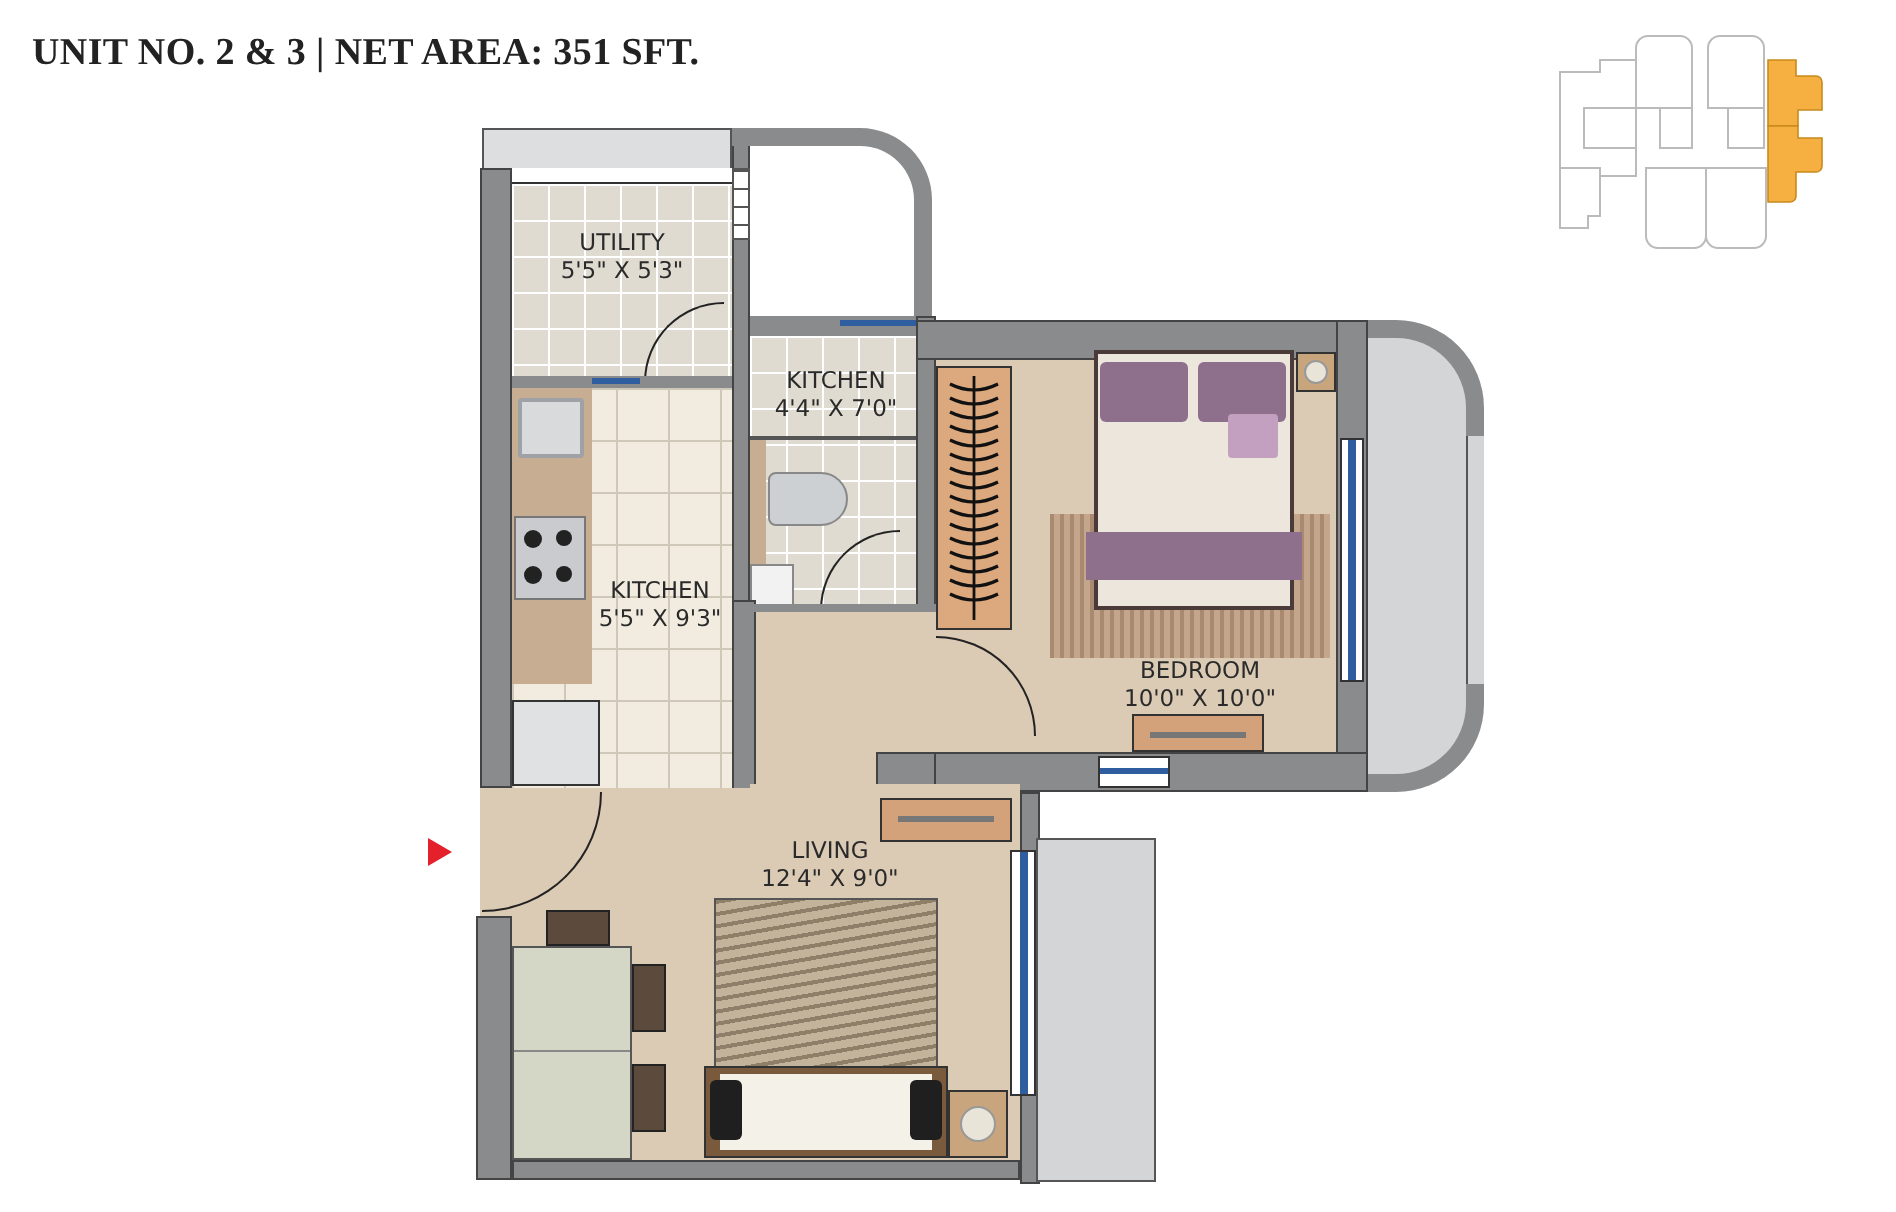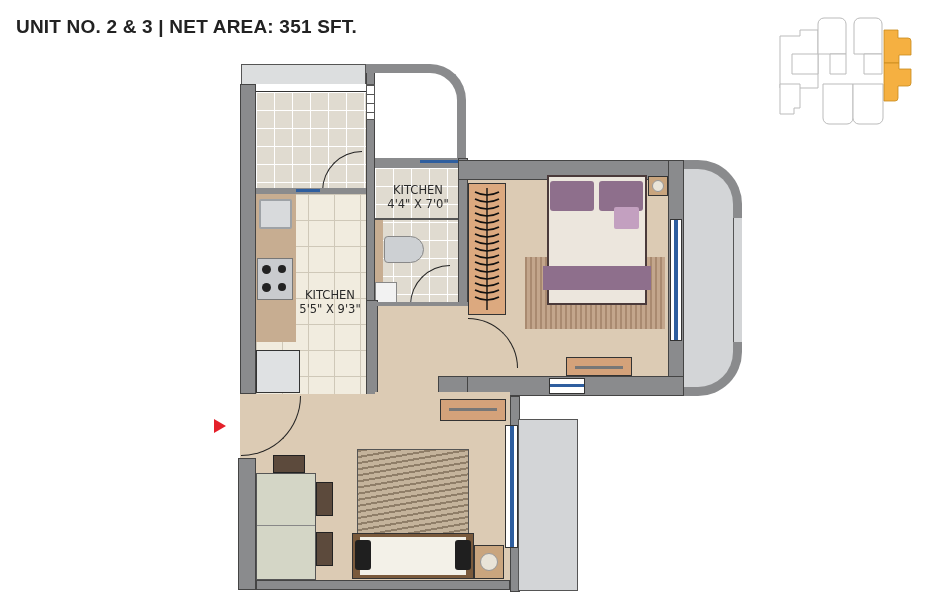--- a/index.html
+++ b/index.html
@@ -1,18 +1,18 @@
 <!DOCTYPE html>
 <html><head>
 <meta charset="utf-8">
 <style>
   html,body{margin:0;padding:0;background:#fff;}
   body{width:948px;height:606px;position:relative;overflow:hidden;font-family:"DejaVu Sans","Liberation Sans",sans-serif;}
   .abs{position:absolute;box-sizing:border-box;}
-  .title{left:16px;top:16px;font-size:19px;font-weight:600;color:#222;letter-spacing:0.2px;font-family:Liberation Sans, sans-serif;}
+  .title{left:16px;top:16px;font-size:19px;font-weight:600;color:#222;letter-spacing:0.2px;font-family:Liberation Serif, serif;}
   .wall{background:#8a8b8d;border:1px solid #444;}
   .wallnb{background:#8a8b8d;}
   .balc{background:#d3d5d7;border:1px solid #555;}
   .tile{background-color:#e0dbd0;background-image:linear-gradient(#fff 1px,transparent 1px),linear-gradient(90deg,#fff 1px,transparent 1px);background-size:18px 18px;}
   .ktile{background-color:#f1ecdf;background-image:linear-gradient(#cfc8b8 1px,transparent 1px),linear-gradient(90deg,#cfc8b8 1px,transparent 1px);background-size:26px 26px;}
   .floor{background:#dccbb4;}
   .counter{background:#c7ad91;}
   .label{font-size:11.5px;color:#2a2a2a;text-align:center;line-height:14px;white-space:nowrap;font-family:"DejaVu Sans",sans-serif;}
   .winline{background:#2e5e9f;}
   .red-arrow{width:0;height:0;border-top:7px solid transparent;border-bottom:7px solid transparent;border-left:12px solid #e4202a;}
@@ -42,20 +42,24 @@
 
 <div class="abs" style="left:0;top:0;width:948px;height:606px;">
 
   <div class="abs" style="left:241px;top:64px;width:125px;height:21px;background:#dcdedf;border:1px solid #555;"></div>
 
   <div class="abs wall" style="left:240px;top:84px;width:16px;height:310px;"></div>
 
   <div class="abs" style="left:256px;top:84px;width:110px;height:8px;background:#fff;border-bottom:1px solid #333;"></div>
 
   <div class="abs tile" style="left:256px;top:92px;width:110px;height:96px;"></div>
+  <div class="abs label" style="left:256px;top:114px;width:110px;">
+    <div>UTILITY</div>
+    <div>5'5" X 5'3"</div>
+  </div>
 
   <div class="abs" style="left:322px;top:151px;width:40px;height:40px;border-top:1.5px solid #222;border-left:1.5px solid #222;border-top-left-radius:40px;"></div>
 
   <div class="abs wallnb" style="left:256px;top:188px;width:110px;height:6px;"></div>
   <div class="abs winline" style="left:296px;top:189px;width:24px;height:3px;"></div>
 
   <div class="abs wall" style="left:366px;top:64px;width:9px;height:240px;"></div>
   <div class="abs" style="left:366px;top:84px;width:9px;height:36px;background:#fff;border:1px solid #555;background-image:linear-gradient(#555 1px,transparent 1px);background-size:9px 9px;"></div>
 
   <div class="abs" style="left:366px;top:64px;width:100px;height:104px;border:9px solid #8a8b8d;border-left:none;border-bottom:none;border-top-right-radius:36px;"></div>
@@ -128,20 +132,24 @@
   <div class="abs" style="left:614px;top:207px;width:25px;height:22px;background:#c3a0c0;border-radius:2px;"></div>
   <div class="abs" style="left:543px;top:266px;width:108px;height:24px;background:#8e6f8c;"></div>
 
   <div class="abs" style="left:648px;top:176px;width:20px;height:20px;background:#c9a57e;border:1px solid #333;">
     <div class="abs" style="left:3px;top:3px;width:12px;height:12px;border-radius:50%;background:#e9e4d8;border:1px solid #999;"></div>
   </div>
 
   <div class="abs" style="left:566px;top:357px;width:66px;height:19px;background:#d4a27a;border:1px solid #333;">
     <div class="abs" style="left:8px;top:8px;width:48px;height:3px;background:#777;"></div>
   </div>
+  <div class="abs label" style="left:545px;top:328px;width:110px;">
+    <div>BEDROOM</div>
+    <div>10'0" X 10'0"</div>
+  </div>
 
   <div class="abs wall" style="left:668px;top:160px;width:16px;height:236px;"></div>
   <div class="abs" style="left:670px;top:219px;width:12px;height:122px;background:#fff;border:1px solid #333;">
     <div class="abs winline" style="left:3px;top:0;width:4px;height:120px;"></div>
   </div>
 
   <div class="abs" style="left:684px;top:160px;width:58px;height:236px;background:#d3d5d7;border:9px solid #8a8b8d;border-left:none;border-top-right-radius:44px;border-bottom-right-radius:44px;"></div>
   <div class="abs" style="left:733px;top:218px;width:9px;height:124px;background:#d3d5d7;border-left:1px solid #555;"></div>
 
   <div class="abs wall" style="left:458px;top:376px;width:226px;height:20px;"></div>
@@ -188,13 +196,17 @@
   <div class="abs" style="left:352px;top:533px;width:122px;height:46px;background:#7a5a3c;border:1px solid #333;">
     <div class="abs" style="left:7px;top:3px;width:106px;height:38px;background:#f3f1e8;"></div>
     <div class="abs" style="left:2px;top:6px;width:16px;height:30px;background:#1f1f1f;border-radius:3px;"></div>
     <div class="abs" style="left:102px;top:6px;width:16px;height:30px;background:#1f1f1f;border-radius:3px;"></div>
   </div>
 
   <div class="abs" style="left:474px;top:545px;width:30px;height:34px;background:#c9a57e;border:1px solid #333;">
     <div class="abs" style="left:5px;top:7px;width:18px;height:18px;border-radius:50%;background:#e9e4d8;border:1px solid #999;"></div>
   </div>
 
+  <div class="abs label" style="left:370px;top:418px;width:90px;">
+    <div>LIVING</div>
+    <div>12'4" X 9'0"</div>
+  </div>
 </div>
 
 </body></html>

